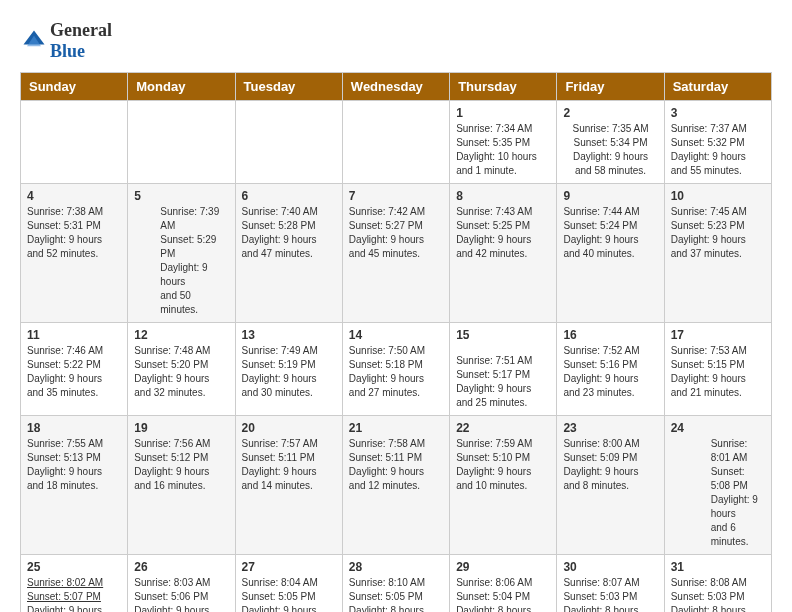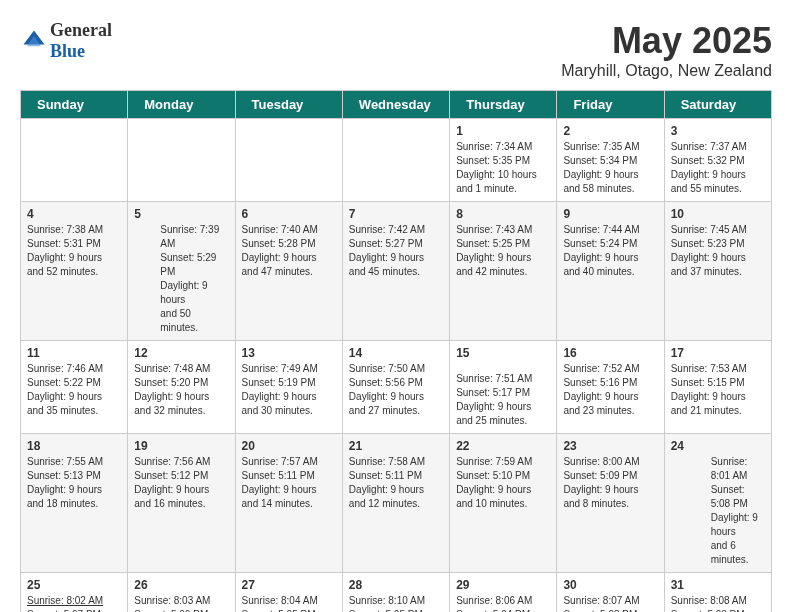--- a/index.html
+++ b/index.html
@@ -46,24 +46,24 @@
     }
     .location {
       font-size: 16px;
       color: #333;
     }
     .calendar {
       width: 100%;
       border-collapse: collapse;
     }
     .calendar th {
-      background-color: #0f766e;
+      background-color: #a16207;
       color: #fff;
       text-align: left;
-      padding: 6px 16px;
+      padding: 6px 8px;
       font-size: 13px;
       font-weight: bold;
       border: 1px solid #ccc;
     }
     .calendar td {
       border: 1px solid #ccc;
       vertical-align: top;
       padding: 5px 6px;
       width: 107px;
       min-height: 80px;
@@ -96,24 +96,20 @@
   <div class="logo">
     <svg class="logo-icon" viewBox="0 0 32 32">
       <polygon points="16,4 28,20 4,20" fill="#1a5fa8"></polygon>
       <polygon points="16,10 24,22 8,22" fill="#4a90d9" opacity="0.6"></polygon>
     </svg>
     <div>
       <span class="logo-text-general">General</span><br>
       <span class="logo-text-blue">Blue</span>
     </div>
   </div>
-  <div class="title-block">
-    <div class="month-year">May 2025</div>
-    <div class="location">Maryhill, Otago, New Zealand</div>
-  </div>
 </div>
 
 <table class="calendar">
   <thead>
     <tr id="header-row">
         <th>Sunday</th>
         <th>Monday</th>
         <th>Tuesday</th>
         <th>Wednesday</th>
         <th>Thursday</th>
@@ -129,21 +125,21 @@
         <td class="empty-cell"></td>
         <td>
           <span class="day-number">1</span>
           <div class="day-info" style="white-space: pre-line;">Sunrise: 7:34 AM
 Sunset: 5:35 PM
 Daylight: 10 hours
 and 1 minute.</div>
         </td>
         <td>
           <span class="day-number">2</span>
-          <div class="day-info" style="white-space: pre-line;">Sunrise: 7:35 AM
+          <div class="day-info" style="white-space: pre-line; text-align: center;">Sunrise: 7:35 AM
 Sunset: 5:34 PM
 Daylight: 9 hours
 and 58 minutes.</div>
         </td>
         <td>
           <span class="day-number">3</span>
           <div class="day-info" style="white-space: pre-line;">Sunrise: 7:37 AM
 Sunset: 5:32 PM
 Daylight: 9 hours
 and 55 minutes.</div>
@@ -218,21 +214,21 @@
         <td>
           <span class="day-number">13</span>
           <div class="day-info" style="white-space: pre-line;">Sunrise: 7:49 AM
 Sunset: 5:19 PM
 Daylight: 9 hours
 and 30 minutes.</div>
         </td>
         <td>
           <span class="day-number">14</span>
           <div class="day-info" style="white-space: pre-line;">Sunrise: 7:50 AM
-Sunset: 5:56 PM
+Sunset: 5:18 PM
 Daylight: 9 hours
 and 27 minutes.</div>
         </td>
         <td>
           <span class="day-number">15</span>
           <div class="day-info" style="white-space: pre-line; margin-top: 12px;">Sunrise: 7:51 AM
 Sunset: 5:17 PM
 Daylight: 9 hours
 and 25 minutes.</div>
         </td>

